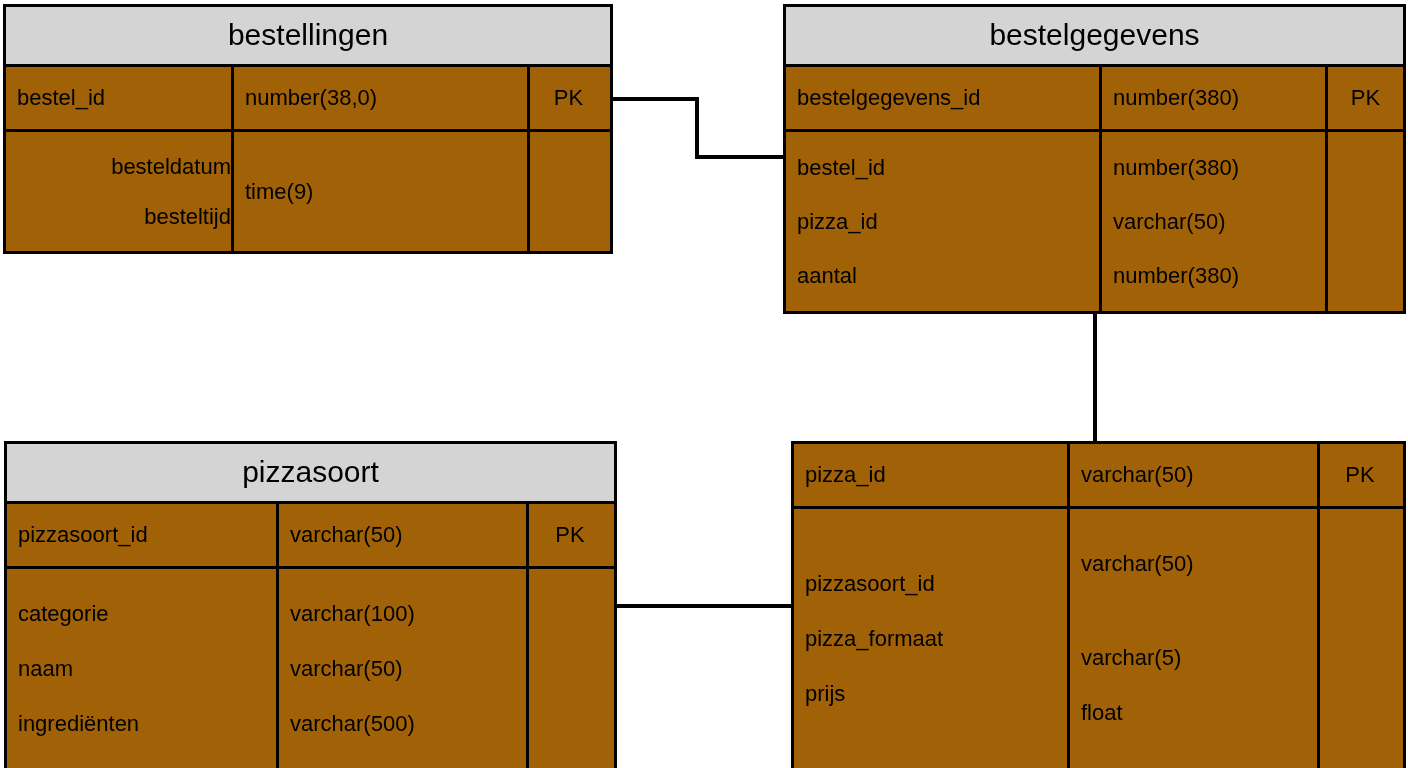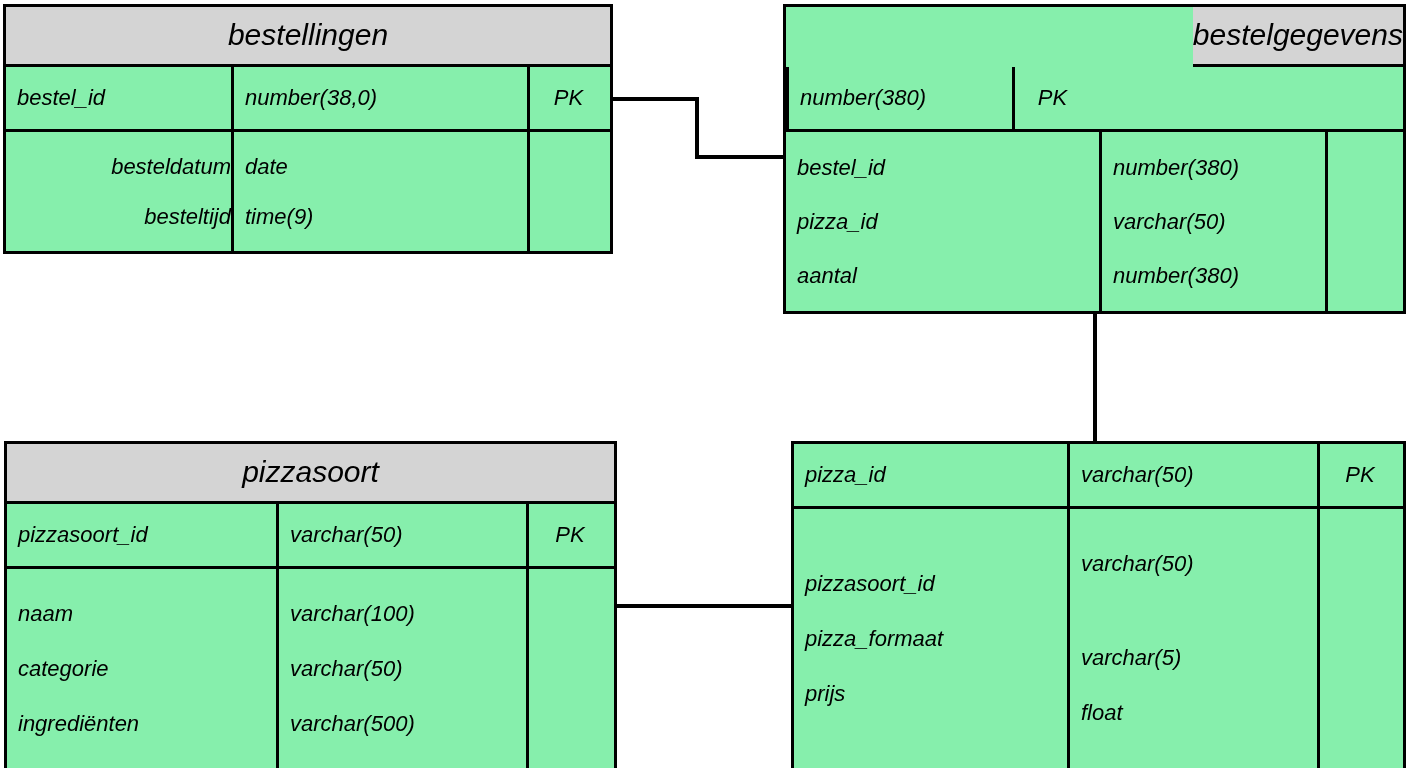--- a/index.html
+++ b/index.html
@@ -24,24 +24,23 @@
   .conn {
     position: absolute;
     background: #000000;
   }
 
   
   .entity {
     position: absolute;
     box-sizing: border-box;
     border: 3px solid #000000;
-    background: #86efac;
-    display: flex;
-    flex-direction: column;
-    font-style: italic;
+    background: #a16207;
+    display: flex;
+    flex-direction: column;
   }
   .entity-title {
     box-sizing: border-box;
     background: #d4d4d4;
     border-bottom: 3px solid #000000;
     text-align: center;
     font-size: 30px;
     line-height: 1;
     color: #000000;
     padding: 13px 0 14px 0;
@@ -124,36 +123,38 @@
         </div>
       </div>
 
       <div class="rowgroup attr-group">
         <div class="cols">
           <div class="col col-name" style="width:225px;text-align:right;">
             <div class="line" style="margin-bottom:28px;">besteldatum</div>
             <div class="line">besteltijd</div>
           </div>
           <div class="col col-type" style="width:296px;">
-            <div class="line" style="margin-bottom:28px;">date</div>
             <div class="line">time(9)</div>
           </div>
           <div class="col col-key" style="width:80px;"></div>
         </div>
       </div>
 
     </div>
   </div>
 
-  <div class="entity" style="left:783px; top:4px; width:623px; height:310px;align-items:flex-end;">
+  <div class="entity" style="left:783px; top:4px; width:623px; height:310px;">
     <div class="entity-title">bestelgegevens</div>
     <div class="entity-body">
 
       <div class="rowgroup pk-group" style="height:62px;">
         <div class="cols">
+          <div class="col col-name" style="width:313px;">
+            <div class="line">bestelgegevens_id</div>
+          </div>
           <div class="col col-type" style="width:226px;">
             <div class="line">number(380)</div>
           </div>
           <div class="col col-key" style="width:78px;">
             <div class="line">PK</div>
           </div>
         </div>
       </div>
 
       <div class="rowgroup attr-group">
@@ -189,22 +190,22 @@
           </div>
           <div class="col col-key" style="width:85px;">
             <div class="line">PK</div>
           </div>
         </div>
       </div>
 
       <div class="rowgroup attr-group">
         <div class="cols">
           <div class="col col-name" style="width:269px;">
+            <div class="line" style="margin-bottom:33px;">categorie</div>
             <div class="line" style="margin-bottom:33px;">naam</div>
-            <div class="line" style="margin-bottom:33px;">categorie</div>
             <div class="line">ingrediënten</div>
           </div>
           <div class="col col-type" style="width:250px;">
             <div class="line" style="margin-bottom:33px;">varchar(100)</div>
             <div class="line" style="margin-bottom:33px;">varchar(50)</div>
             <div class="line">varchar(500)</div>
           </div>
           <div class="col col-key" style="width:85px;"></div>
         </div>
       </div>

